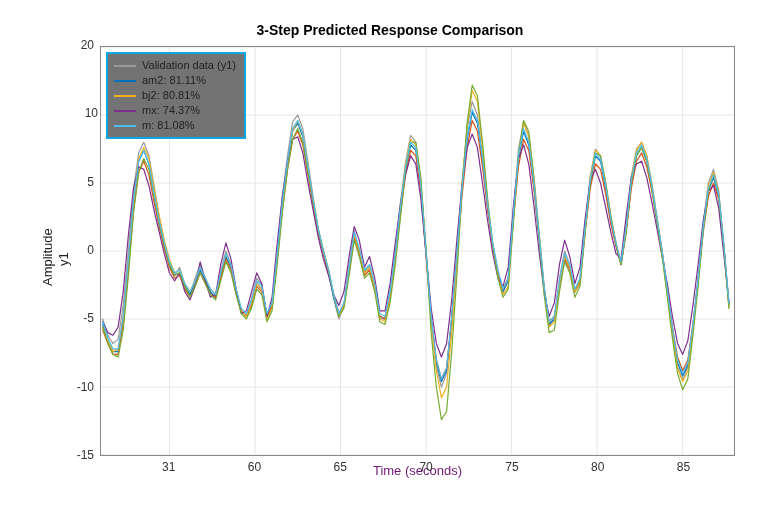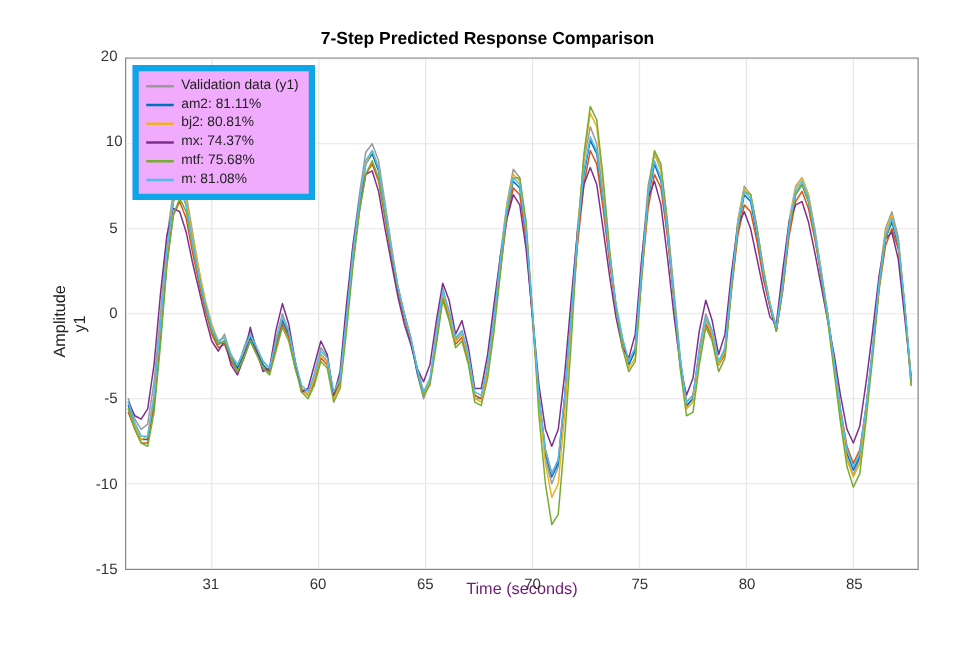--- a/index.html
+++ b/index.html
@@ -91,22 +91,22 @@
     left: 26px;
     top: 220px;
     font-size: 13px;
     color: #222;
     white-space: nowrap;
   }
   .legend {
     position: absolute;
     left: 106px;
     top: 52px;
-    background: #f0abfc;
-    border: 5px solid #0ea5e9;
+    background: #737373;
+    border: 2px solid #0ea5e9;
     padding: 4px 8px 4px 6px;
     font-size: 11px;
     color: #222;
     line-height: 15px;
   }
   .legend .row {
     display: flex;
     align-items: center;
     gap: 6px;
     height: 15px;
@@ -115,21 +115,21 @@
     width: 22px;
     height: 0;
     border-top: 2px solid;
     flex: 0 0 22px;
   }
 </style>
 </head>
 <body>
 <div class="figure">
 
-  <div class="title">7-Step Predicted Response Comparison</div>
+  <div class="title">3-Step Predicted Response Comparison</div>
 
   <div class="ylabel">
     <div class="rot">Amplitude</div>
     <div class="rot2">y1</div>
   </div>
 
   <div class="plot-area" id="plot">
     <svg id="svg" viewBox="0 0 635 410" preserveAspectRatio="none">
       <g id="grid" class="grid">
           <line x1="68.64864864864865" x2="68.64864864864865" y1="0" y2="410"></line>
@@ -191,22 +191,18 @@
       </div>
       <div class="row">
         <span class="swatch" style="border-top-color: rgb(237, 177, 32);"></span>
         <span>bj2: 80.81%</span>
       </div>
       <div class="row">
         <span class="swatch" style="border-top-color: rgb(126, 47, 142);"></span>
         <span>mx: 74.37%</span>
       </div>
       <div class="row">
-        <span class="swatch" style="border-top-color: rgb(119, 172, 48);"></span>
-        <span>mtf: 75.68%</span>
-      </div>
-      <div class="row">
         <span class="swatch" style="border-top-color: rgb(77, 190, 238);"></span>
         <span>m: 81.08%</span>
       </div>
     </div>
 
 </div>
 
 </body></html>

